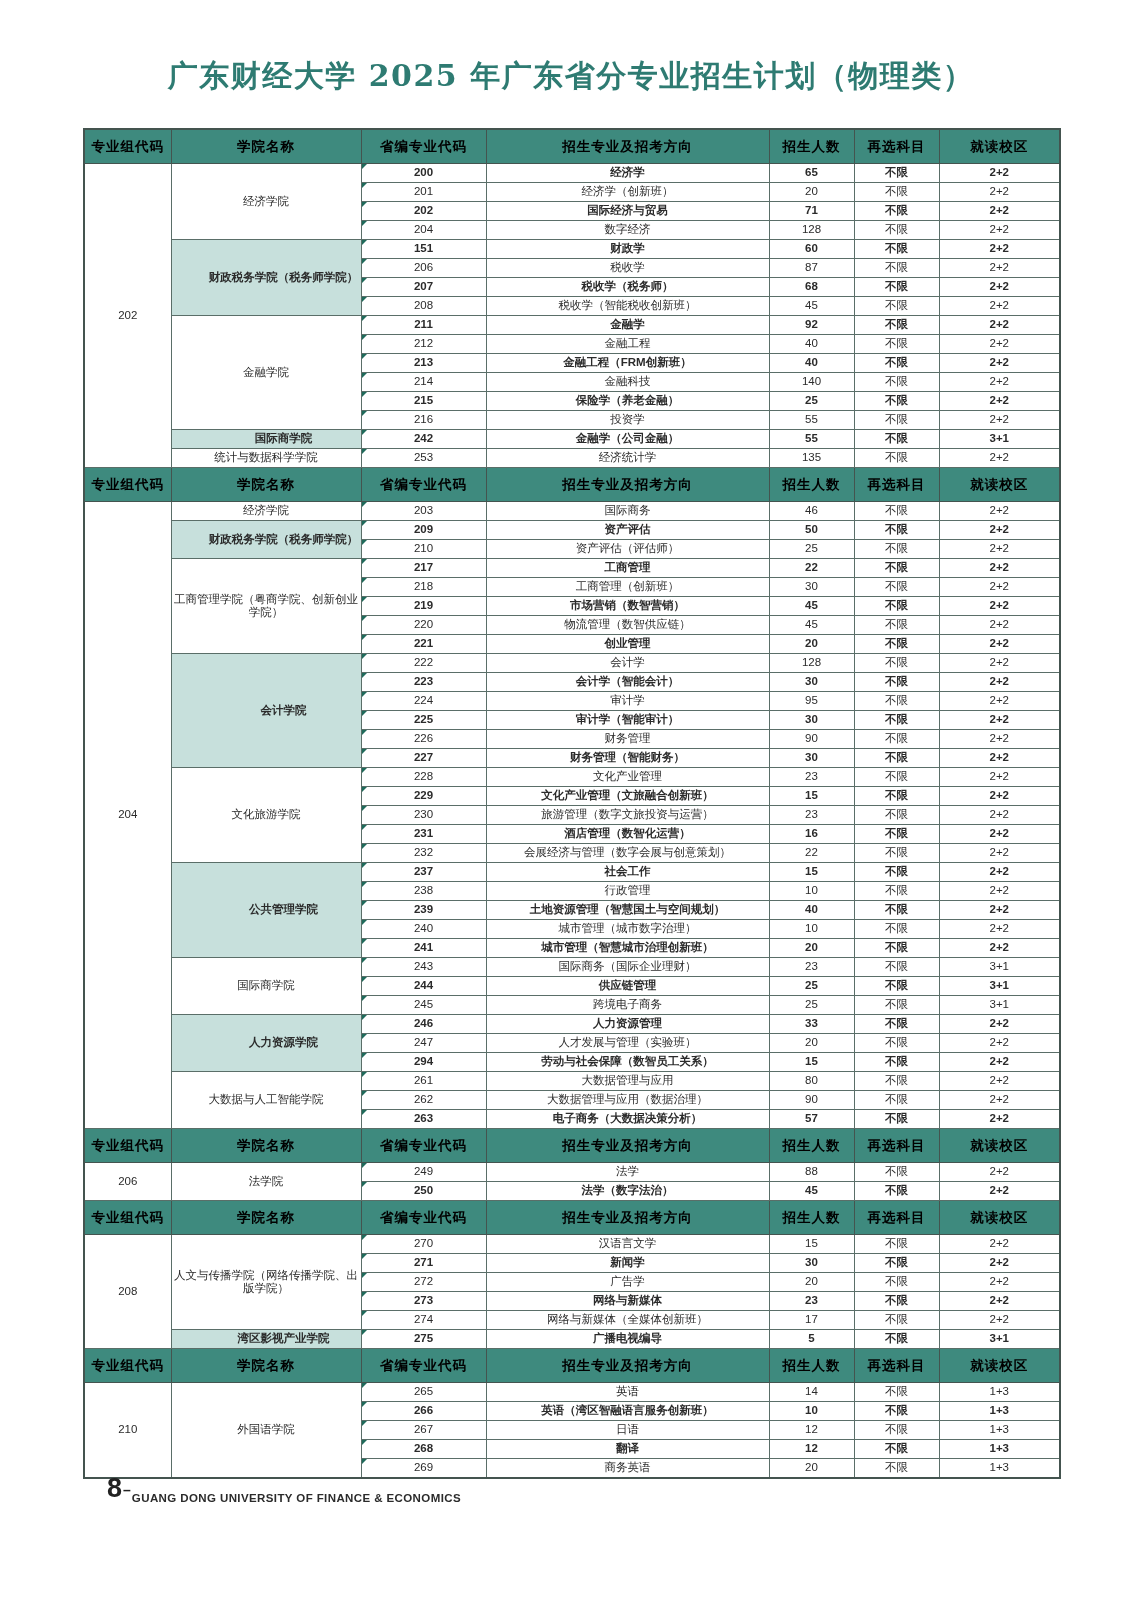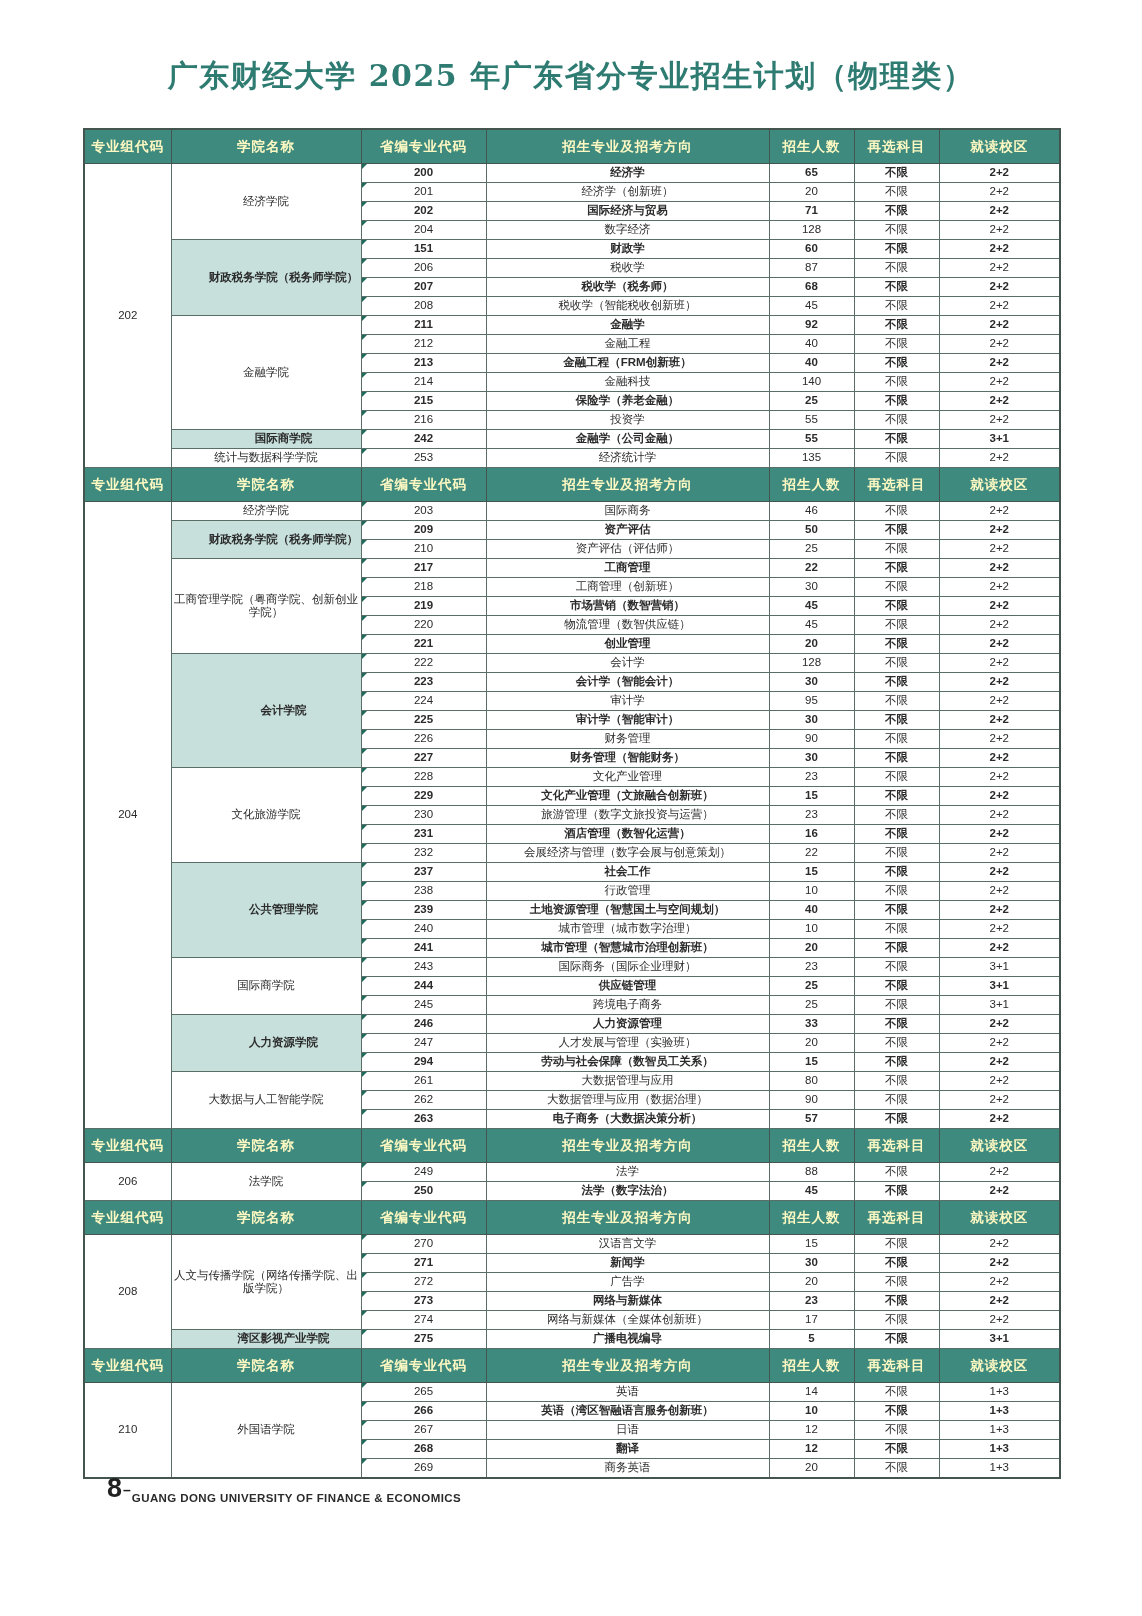--- a/index.html
+++ b/index.html
@@ -17,21 +17,21 @@
     position:absolute;left:83px;top:128px;width:976px;
     border-collapse:collapse;table-layout:fixed;
     border:2px solid #44544f;
   }
   table.plan th,table.plan td{
     border:1px solid #5a6e68;
     text-align:center;vertical-align:middle;
     overflow:hidden;white-space:normal;
   }
   table.plan th{
-    background:#3e8a7e;color:#fef9c3;
+    background:#3e8a7e;color:#000000;
     font-size:13.5px;font-weight:bold;height:31px;
     border-color:#44544f;
     letter-spacing:1px;
   }
   table.plan td{
     height:18px;padding:0 2px;
     font-size:11.5px;line-height:1.15;color:#2b2b2b;
     background:#ffffff;position:relative;
   }
   td.sh{background:#c7e0dc;font-weight:bold;}

